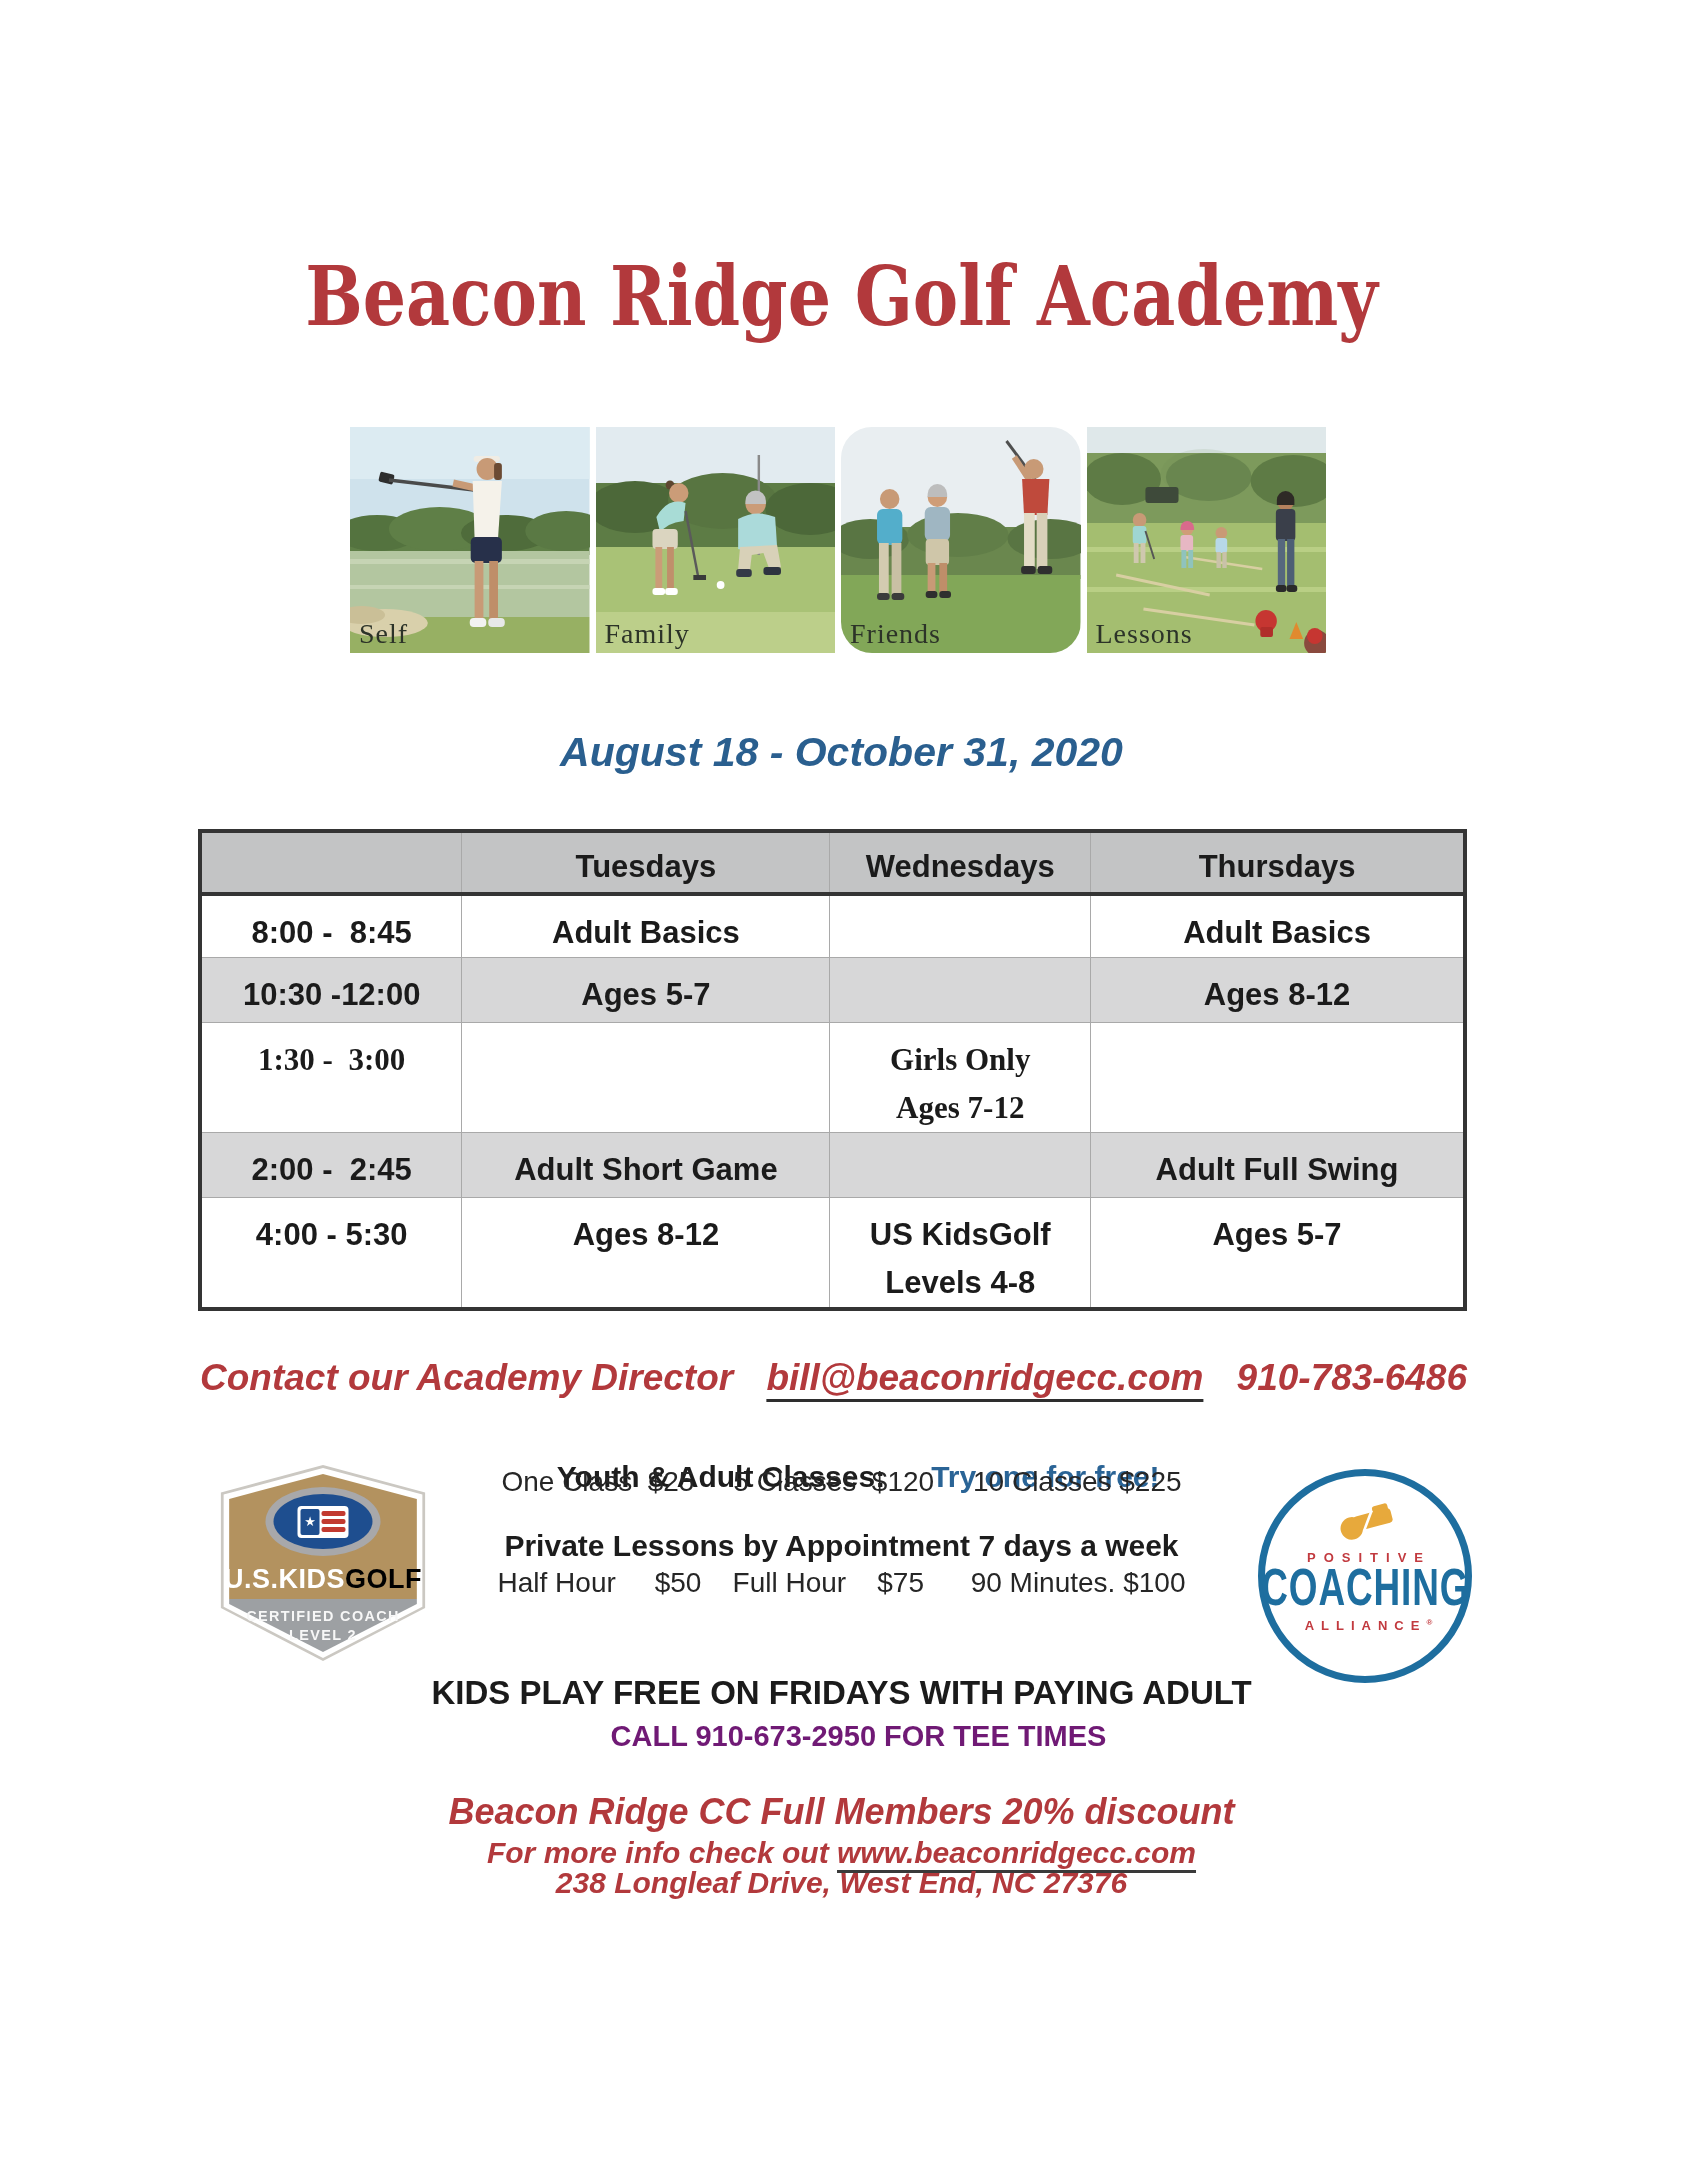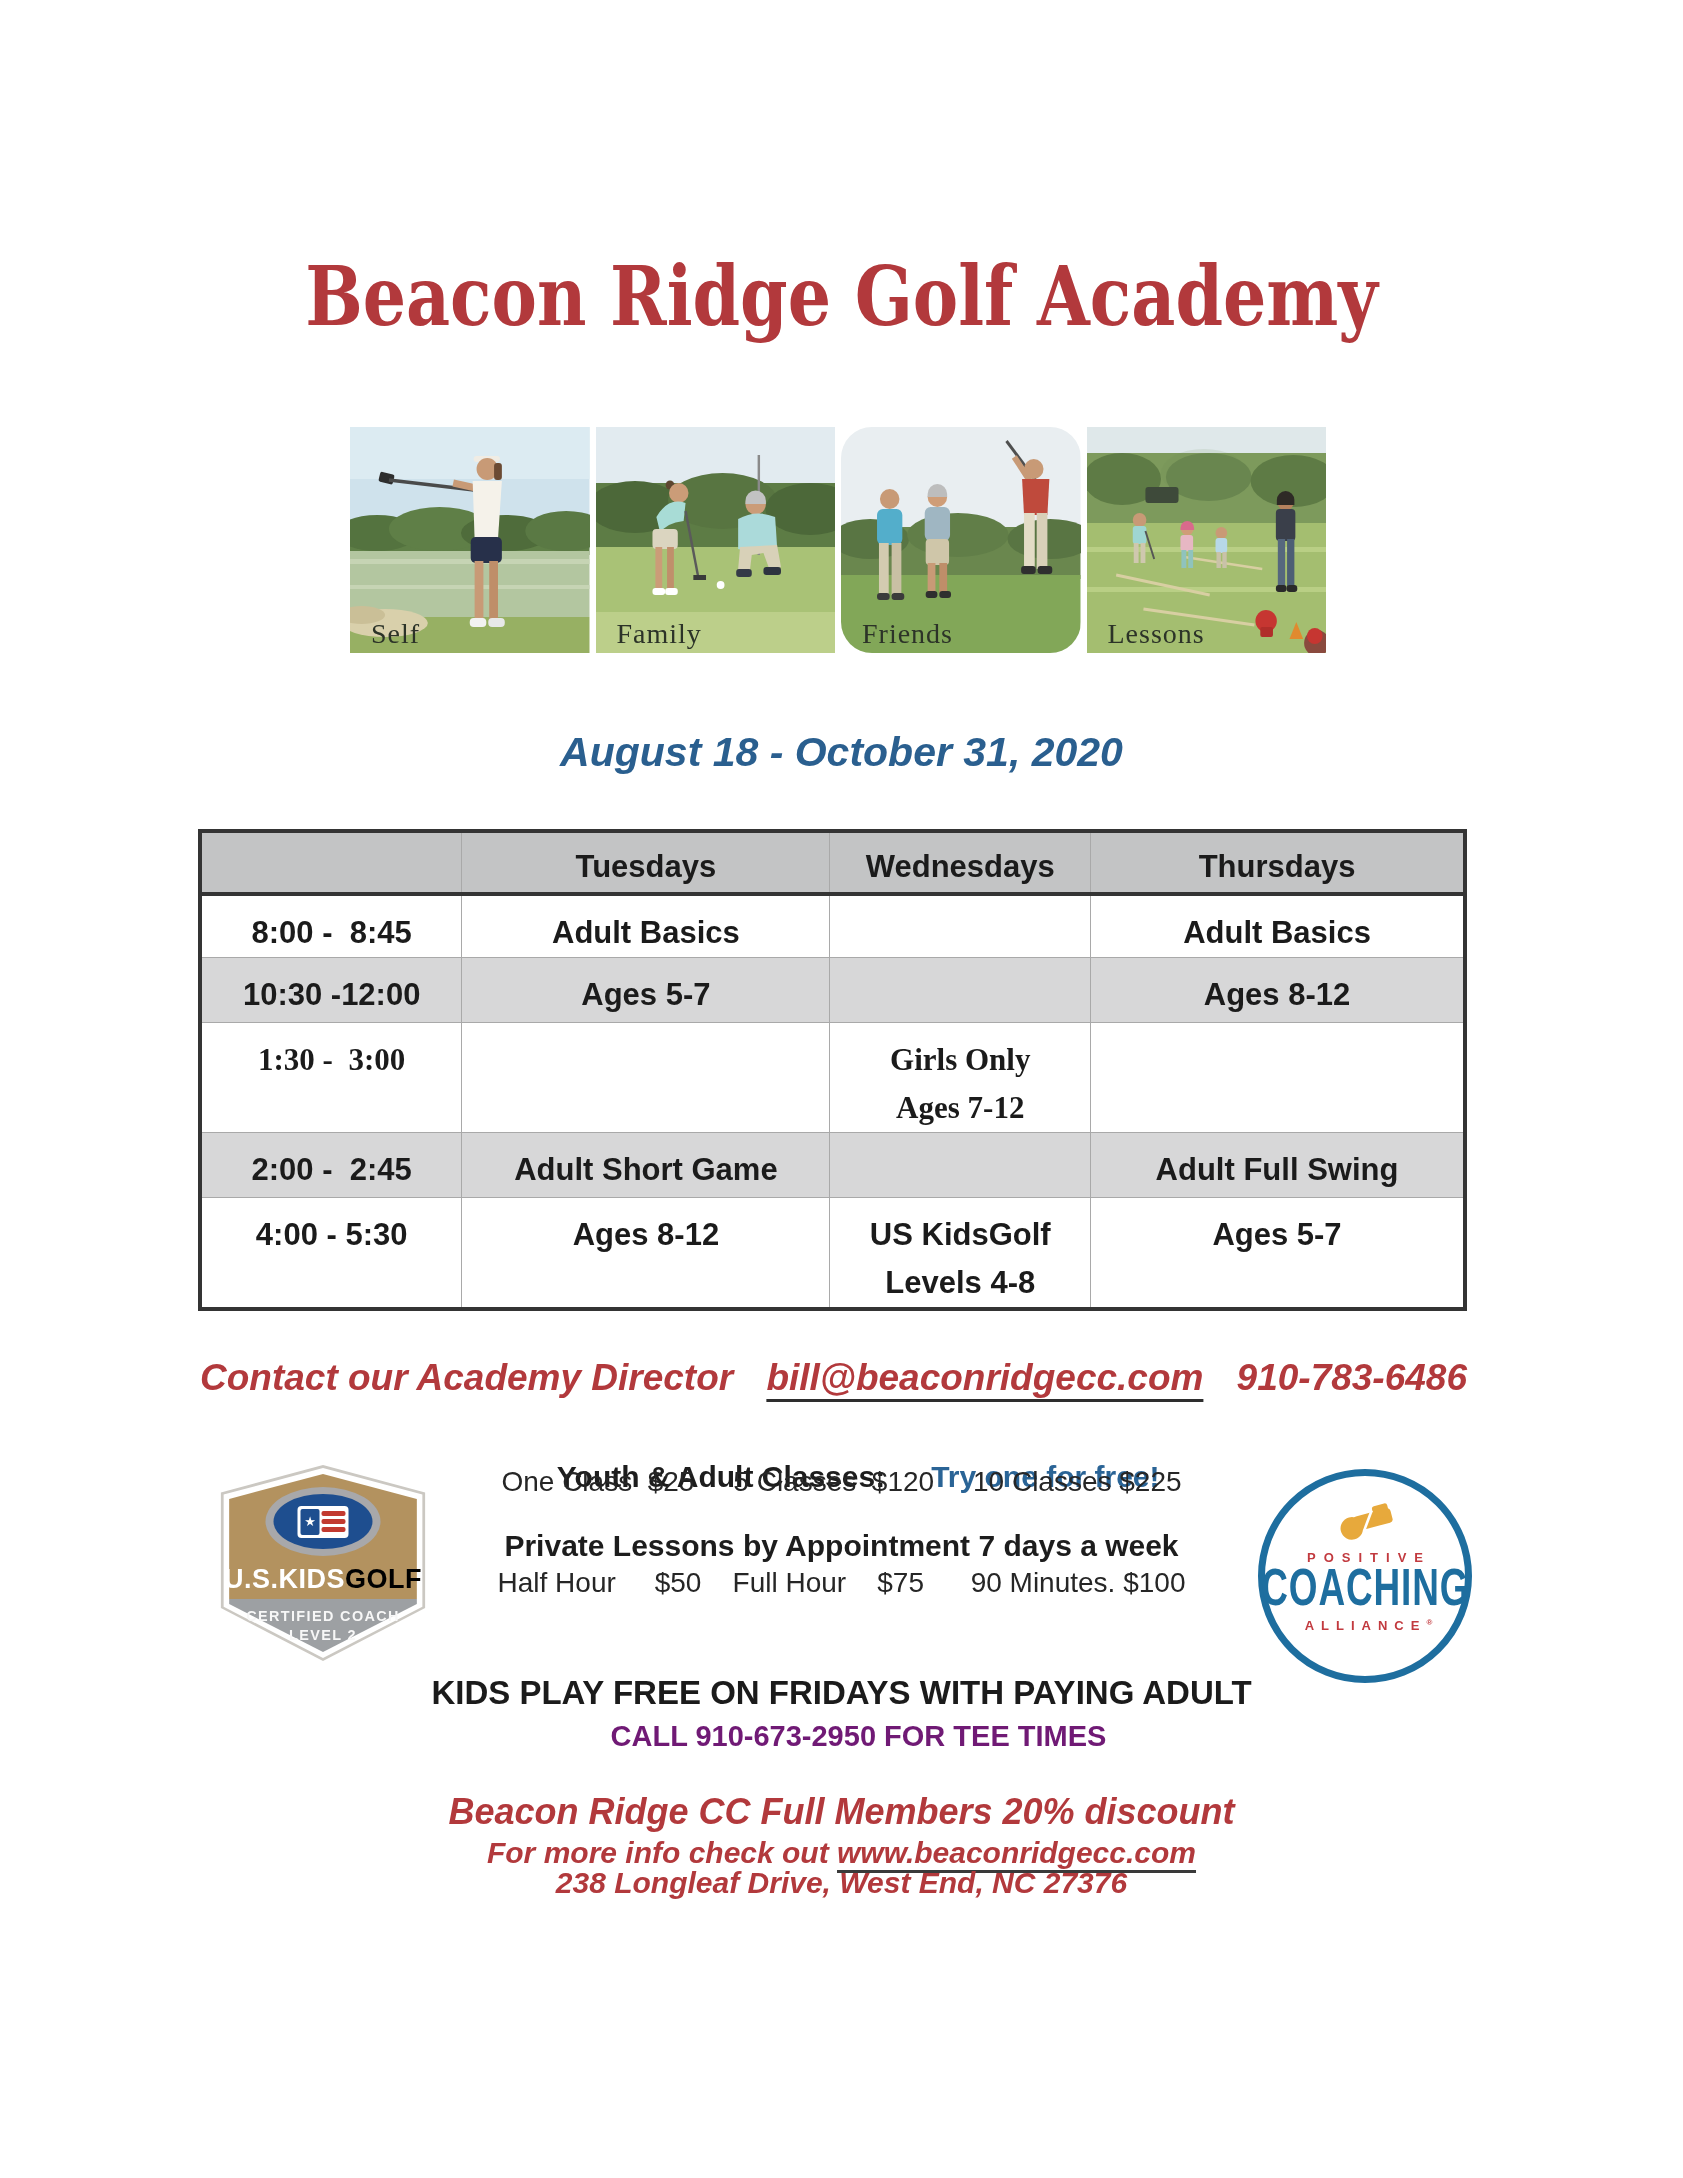--- a/index.html
+++ b/index.html
@@ -15,21 +15,21 @@
     font-size:83px; line-height:1.1; color:var(--title-red,#b2393c);
     transform:scaleX(0.82); transform-origin:center; white-space:nowrap;
   }
 
   
   .photos { position:absolute; left:350px; top:427px; width:976px; height:226px; display:flex; gap:6px; }
   .photo { flex:1 1 0; position:relative; overflow:hidden; }
   .photo svg { position:absolute; inset:0; width:100%; height:100%; }
   .photo figcaption {
     position:absolute; left:9px; bottom:3px; font-family:"Liberation Serif", serif;
-    font-size:28px; color:#2c3328; letter-spacing:1px;margin-left:12px;
+    font-size:28px; color:#2c3328; letter-spacing:1px;
   }
 
   
   .date-line { top:729px; font-size:41px; font-weight:bold; font-style:italic; color:var(--date-blue,#2a5f8f); }
 
   
   table.schedule {
     position:absolute; left:198px; top:829px; width:1269px;
     border-collapse:collapse; table-layout:fixed; background:#fff;
     border:4px solid #343434;

